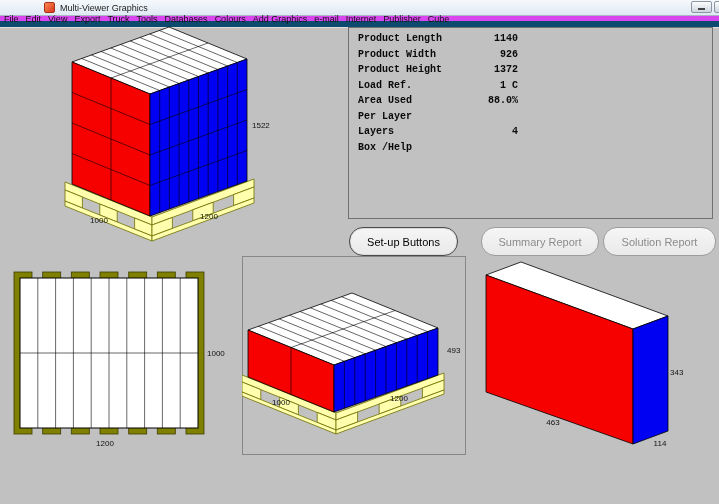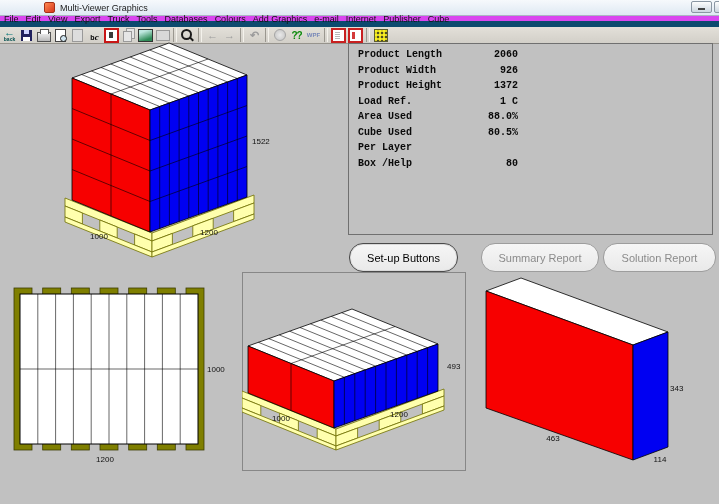--- a/index.html
+++ b/index.html
@@ -52,21 +52,21 @@
   .globe{width:10px;height:10px;border:1px solid #a5a5a5;border-radius:50%;background:radial-gradient(#e9e9e9,#c3c3c3);}
   .qq{font-size:10px;color:#0c8a0c;letter-spacing:-1px;}
   .wpf{font-size:6px;color:#7787b8;letter-spacing:0;}
   .pdf{width:11px;height:11px;border:2px solid #c82020;background:#fff;position:relative;}
   .pdf:after{content:"";position:absolute;left:2px;top:2px;width:5px;height:7px;background:repeating-linear-gradient(#b8b8b8 0 1px,#fff 1px 2px);}
   .pdf.alt:after{background:linear-gradient(90deg,#d43a3a 50%,#fff 50%);}
   .gridico{width:12px;height:11px;border:1px solid #5c5c30;background:
      repeating-linear-gradient(90deg,#d9ca10 0 2px,#2a2a10 2px 4px),
      repeating-linear-gradient(#d9ca10 0 2px,#2a2a10 2px 4px);background-blend-mode:screen;}
   
-  .content{position:absolute;left:0;top:44px;width:719px;height:460px;background:#c1c1c1;}
+  .content{position:absolute;left:0;top:28px;width:719px;height:460px;background:#c1c1c1;}
   .statspanel{position:absolute;left:348px;top:-1px;width:365px;height:192px;
     border:1px solid #707070;box-sizing:border-box;padding-top:3px;}
   .srow{display:flex;width:160px;padding-left:9px;font-family:"Liberation Mono",monospace;
     font-size:10px;font-weight:bold;color:#0a0a0a;line-height:15.5px;}
   .srow .lab{flex:none;}
   .srow .val{flex:1;text-align:right;}
   .abtn{position:absolute;top:199px;height:27px;border:1px solid #8e8e8e;border-radius:14px;
     background:linear-gradient(#f6f6f6,#e9e9e9);font-size:11px;color:#000;
     display:flex;align-items:center;justify-content:center;font-family:"Liberation Sans",sans-serif;}
   .abtn.primary{border-color:#4a4a4a;box-shadow:inset 0 0 0 1px #d9d9d9;}
@@ -183,48 +183,47 @@
   <div class="ico">
       <div class="gridico"></div>
     </div>
 </div>
 
 <div class="content">
 
   <div class="statspanel">
     <div class="srow">
         <span class="lab">Product Length</span>
-        <span class="val">2060</span>
+        <span class="val">1140</span>
       </div>
     <div class="srow">
         <span class="lab">Product Width</span>
         <span class="val">926</span>
       </div>
     <div class="srow">
         <span class="lab">Product Height</span>
         <span class="val">1372</span>
       </div>
     <div class="srow">
         <span class="lab">Load Ref.</span>
         <span class="val">1 C</span>
       </div>
     <div class="srow">
         <span class="lab">Area Used</span>
         <span class="val">88.0%</span>
       </div>
     <div class="srow">
-        <span class="lab">Cube Used</span>
-        <span class="val">80.5%</span>
-      </div>
-    <div class="srow">
         <span class="lab">Per Layer</span>
       </div>
     <div class="srow">
+        <span class="lab">Layers</span>
+        <span class="val">4</span>
+      </div>
+    <div class="srow">
         <span class="lab">Box /Help</span>
-        <span class="val">80</span>
       </div>
   </div>
 
   <div class="abtn primary" style="left:349px;width:107px;">Set-up Buttons</div>
   <div class="abtn disabled" style="left:603px;width:111px;">Solution Report</div>
   <div class="abtn disabled" style="left:481px;width:116px;">Summary Report</div>
 
   <svg id="v1" style="position:absolute;left:55px;top:-4px;" width="225" height="220" viewBox="0 0 225 220">
     <polygon class="pal" points="10,158 97,193 97,201 10,166"></polygon>
     <polygon class="pal" points="97,193 199,155 199,163 97,201"></polygon>

